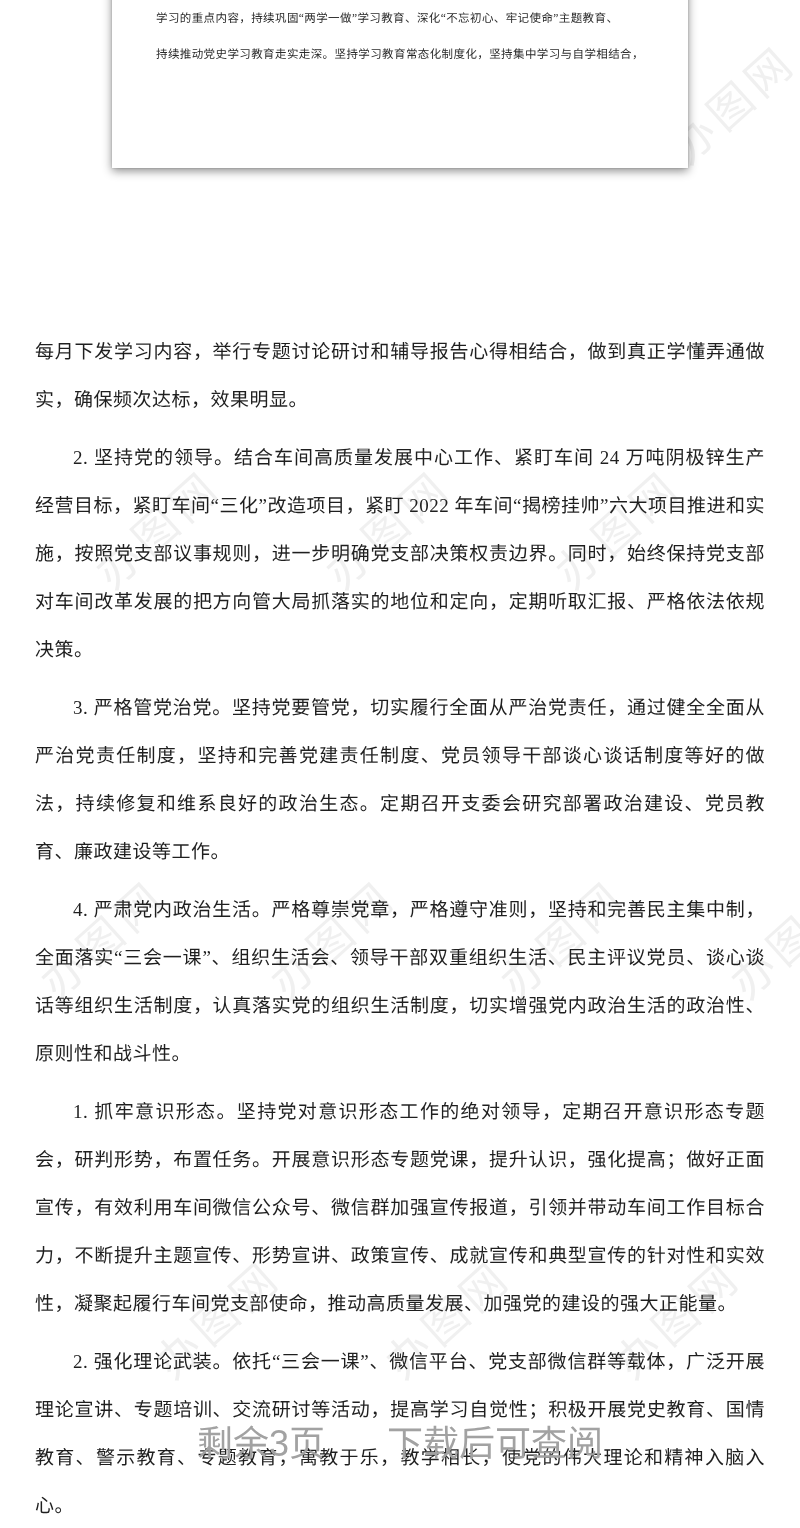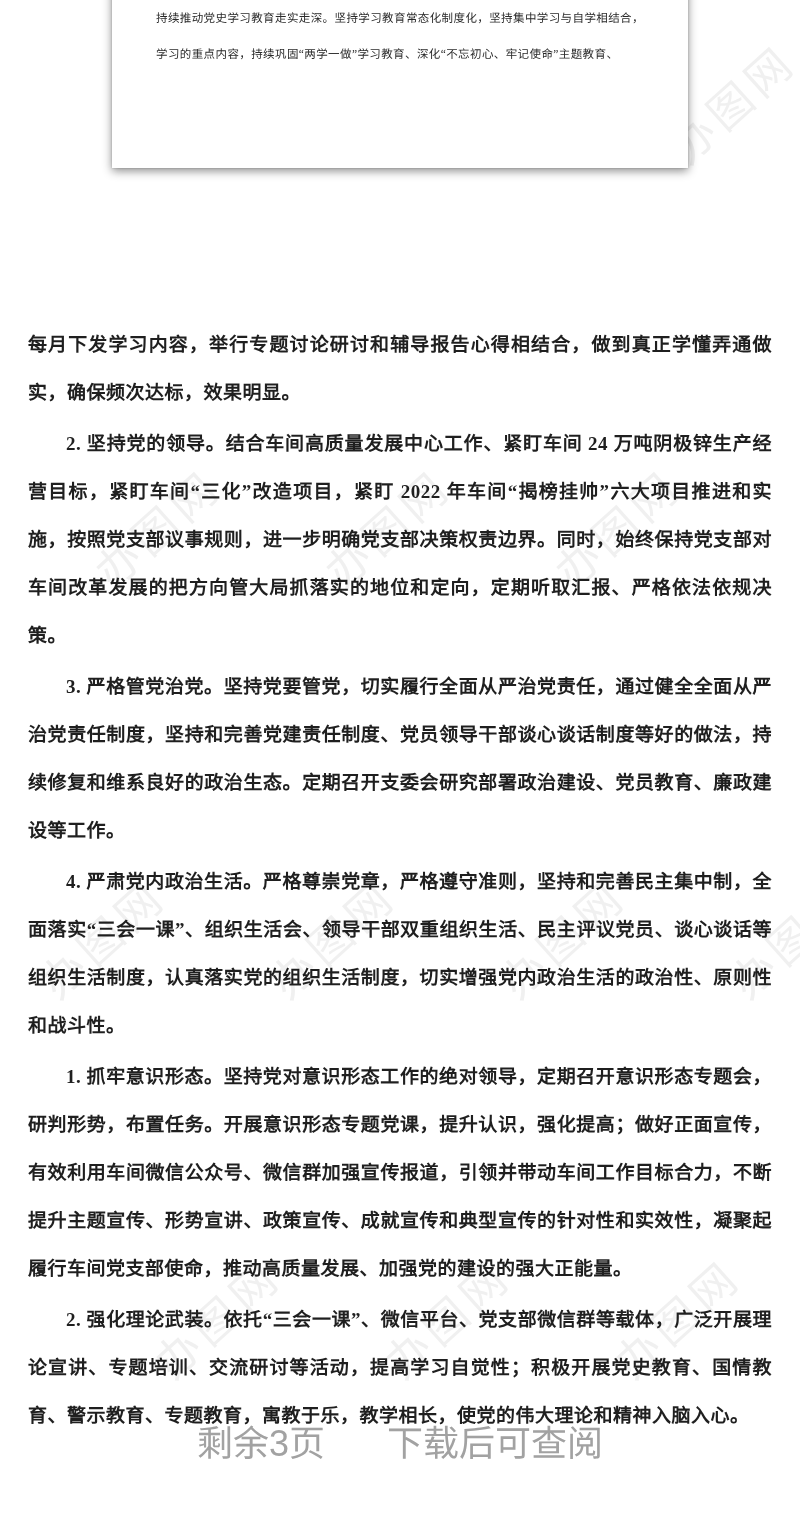--- a/index.html
+++ b/index.html
@@ -59,21 +59,21 @@
     position: absolute;
     left: 25px;
     right: 25px;
     top: 318px;
     z-index: 2;
     font-size: 19px;
     line-height: 48px;
     text-align: justify;
     letter-spacing: 0.5px;
   }
-  .doc-body p { margin: 3px; font-weight: bold; }
+  .doc-body p { margin: 10px; }
   .doc-body p.indent { text-indent: 2em; }
 
   
   .footer {
     position: absolute;
     top: 1420px;
     left: 0;
     width: 100%;
     text-align: center;
     z-index: 2;
@@ -98,22 +98,22 @@
       <span style="left: 45px; top: 955px; color: rgba(130, 130, 130, 0.12);">办图网</span>
       <span style="left: 275px; top: 955px; color: rgba(130, 130, 130, 0.12);">办图网</span>
       <span style="left: 505px; top: 955px; color: rgba(130, 130, 130, 0.12);">办图网</span>
       <span style="left: 735px; top: 955px; color: rgba(130, 130, 130, 0.12);">办图网</span>
       <span style="left: 160px; top: 1335px; color: rgba(130, 130, 130, 0.12);">办图网</span>
       <span style="left: 390px; top: 1335px; color: rgba(130, 130, 130, 0.12);">办图网</span>
       <span style="left: 620px; top: 1335px; color: rgba(130, 130, 130, 0.12);">办图网</span>
     </div>
 
   <div class="prev-card">
+    <p>学习的重点内容，持续巩固“两学一做”学习教育、深化“不忘初心、牢记使命”主题教育、</p>
     <p>持续推动党史学习教育走实走深。坚持学习教育常态化制度化，坚持集中学习与自学相结合，</p>
-    <p>学习的重点内容，持续巩固“两学一做”学习教育、深化“不忘初心、牢记使命”主题教育、</p>
   </div>
 
   <div class="doc-body" id="doc-body" style="color: rgb(31, 31, 31);">
       <p>每月下发学习内容，举行专题讨论研讨和辅导报告心得相结合，做到真正学懂弄通做实，确保频次达标，效果明显。</p>
       <p class="indent">2. 坚持党的领导。结合车间高质量发展中心工作、紧盯车间 24 万吨阴极锌生产经营目标，紧盯车间“三化”改造项目，紧盯 2022 年车间“揭榜挂帅”六大项目推进和实施，按照党支部议事规则，进一步明确党支部决策权责边界。同时，始终保持党支部对车间改革发展的把方向管大局抓落实的地位和定向，定期听取汇报、严格依法依规决策。</p>
       <p class="indent">3. 严格管党治党。坚持党要管党，切实履行全面从严治党责任，通过健全全面从严治党责任制度，坚持和完善党建责任制度、党员领导干部谈心谈话制度等好的做法，持续修复和维系良好的政治生态。定期召开支委会研究部署政治建设、党员教育、廉政建设等工作。</p>
       <p class="indent">4. 严肃党内政治生活。严格尊崇党章，严格遵守准则，坚持和完善民主集中制，全面落实“三会一课”、组织生活会、领导干部双重组织生活、民主评议党员、谈心谈话等组织生活制度，认真落实党的组织生活制度，切实增强党内政治生活的政治性、原则性和战斗性。</p>
       <p class="indent">1. 抓牢意识形态。坚持党对意识形态工作的绝对领导，定期召开意识形态专题会，研判形势，布置任务。开展意识形态专题党课，提升认识，强化提高；做好正面宣传，有效利用车间微信公众号、微信群加强宣传报道，引领并带动车间工作目标合力，不断提升主题宣传、形势宣讲、政策宣传、成就宣传和典型宣传的针对性和实效性，凝聚起履行车间党支部使命，推动高质量发展、加强党的建设的强大正能量。</p>
       <p class="indent">2. 强化理论武装。依托“三会一课”、微信平台、党支部微信群等载体，广泛开展理论宣讲、专题培训、交流研讨等活动，提高学习自觉性；积极开展党史教育、国情教育、警示教育、专题教育，寓教于乐，教学相长，使党的伟大理论和精神入脑入心。</p>
     </div>

